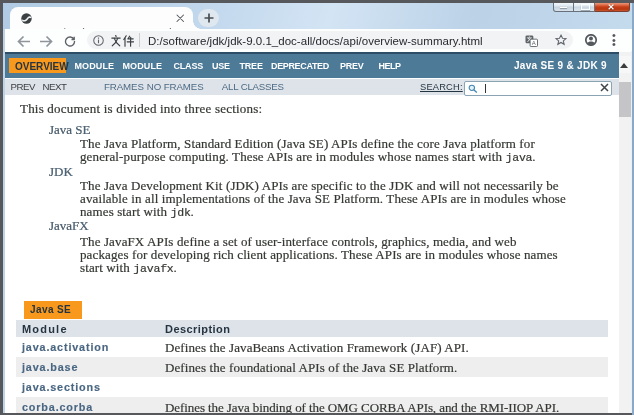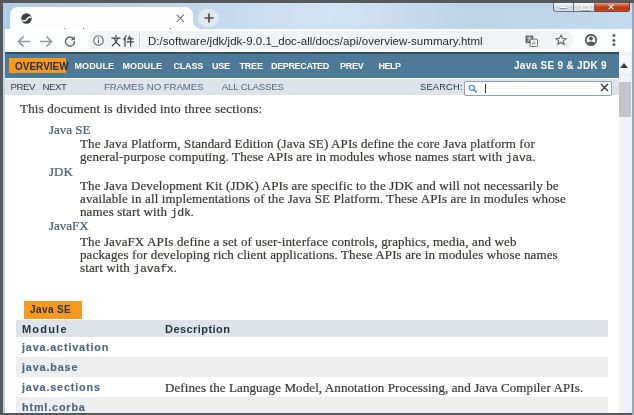--- a/index.html
+++ b/index.html
@@ -45,21 +45,21 @@
   #navgap{left:5px;top:77.6px;width:614px;height:1.7px;background:#fdfdfd;}
   #nav-sb-corner{left:619px;top:51.5px;width:12px;height:4.5px;background:#f2f2f2;}
   .navitem{top:60.5px;font-size:9px;font-weight:bold;color:#fff;letter-spacing:0.1px;}
   #ni-overview-box{left:8.8px;top:58px;width:57.5px;height:15.3px;background:#f8981d;}
   #ni-overview{left:15px;top:60.8px;font-size:10px;font-weight:bold;color:#253441;letter-spacing:0;}
   #navright{left:514px;top:60px;font-size:10px;font-weight:bold;color:#fff;letter-spacing:0.3px;}
   
   #subnav{left:5px;top:79.3px;width:614px;height:16px;background:#dee3e9;}
   .subitem{top:81px;font-size:9.7px;color:#4c6a84;letter-spacing:-0.1px;}
   .subitem2{top:81px;font-size:9.7px;color:#3a3d40;letter-spacing:-0.5px;}
-  #search-lbl{left:420px;top:81.6px;font-size:9.3px;color:#253441;letter-spacing:0.2px;}
+  #search-lbl{left:420px;top:81.6px;font-size:9.3px;color:#253441;letter-spacing:0.2px;text-decoration:underline;}
   #search-box{left:464px;top:81px;width:146px;height:13px;background:#fff;border:1px solid #8ba4b4;border-radius:2px;}
   #search-mag{left:467.5px;top:83.5px;width:10px;height:9.5px;}
   #search-caret{left:484.5px;top:83.5px;width:0.9px;height:9px;background:#333;}
   
   #content{left:5px;top:95.5px;width:614px;height:317px;background:#fff;}
   .ser{font-family:"Liberation Serif",serif;color:#353833;-webkit-text-stroke:0.2px #353833;}
   .link{color:#4a6782;}
   .mono{font-family:"Liberation Mono",monospace;font-size:11.5px;letter-spacing:-0.2px;}
   #p1{left:20px;top:100.5px;font-size:13px;letter-spacing:0.2px;}
   .dt{font-size:13px;}
@@ -217,30 +217,32 @@
 
 <div class="abs" id="tcaption">
     <span>Java SE</span>
   </div>
 <div class="abs" id="thead">
   <div class="th" style="left:6px;letter-spacing:1.2px">Module</div>
   <div class="th" style="left:149px">Description</div>
 </div>
 <div class="abs row rowa" style="top:337px">
   <div class="mod">java.activation</div>
+  <div class="desc">Defines the JavaBeans Activation Framework (JAF) API.</div>
 </div>
 <div class="abs row rowb" style="top:357px">
   <div class="mod">java.base</div>
+  <div class="desc">Defines the foundational APIs of the Java SE Platform.</div>
 </div>
 <div class="abs row rowa" style="top:377px">
   <div class="mod">java.sections</div>
-  <div class="desc">Defines the Language Model, Annotation Processing, and Java Compiler APIs.</div>
 </div>
 <div class="abs row rowb" style="top:397px">
-  <div class="mod">html.corba</div>
+  <div class="mod">corba.corba</div>
+  <div class="desc" style="letter-spacing:-0.08px">Defines the Java binding of the OMG CORBA APIs, and the RMI-IIOP API.</div>
 </div>
 
 <div class="abs" id="sbtrack"></div>
 <div class="abs" id="sbbtn"></div>
 <div class="abs" id="sbarrow"></div>
 <div class="abs" id="sbthumb"></div>
 <div class="abs" id="frame-right-inner"></div>
 <div class="abs" id="frame-right-blue"></div>
 
 </body></html>

